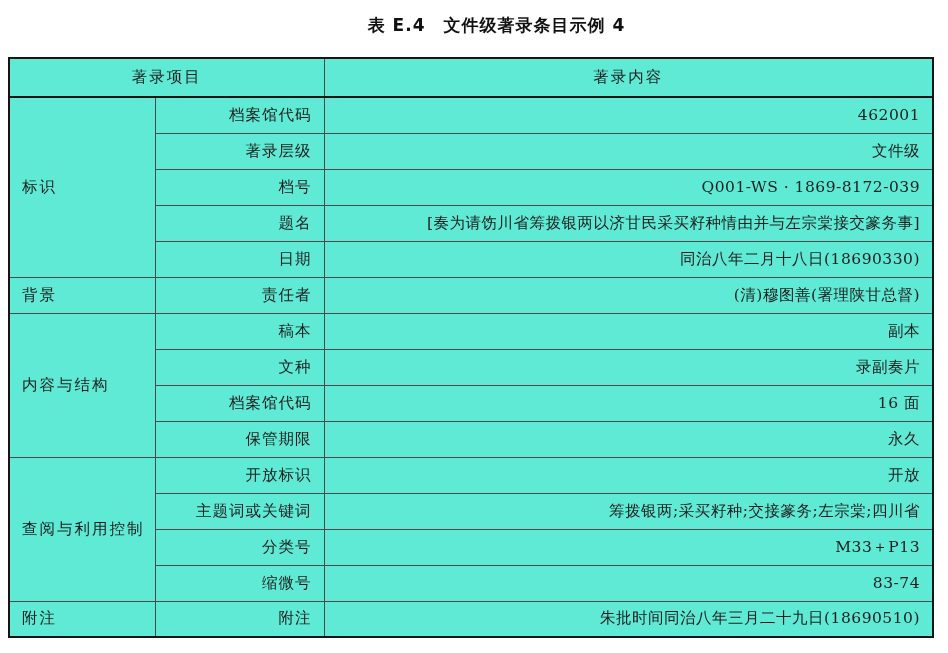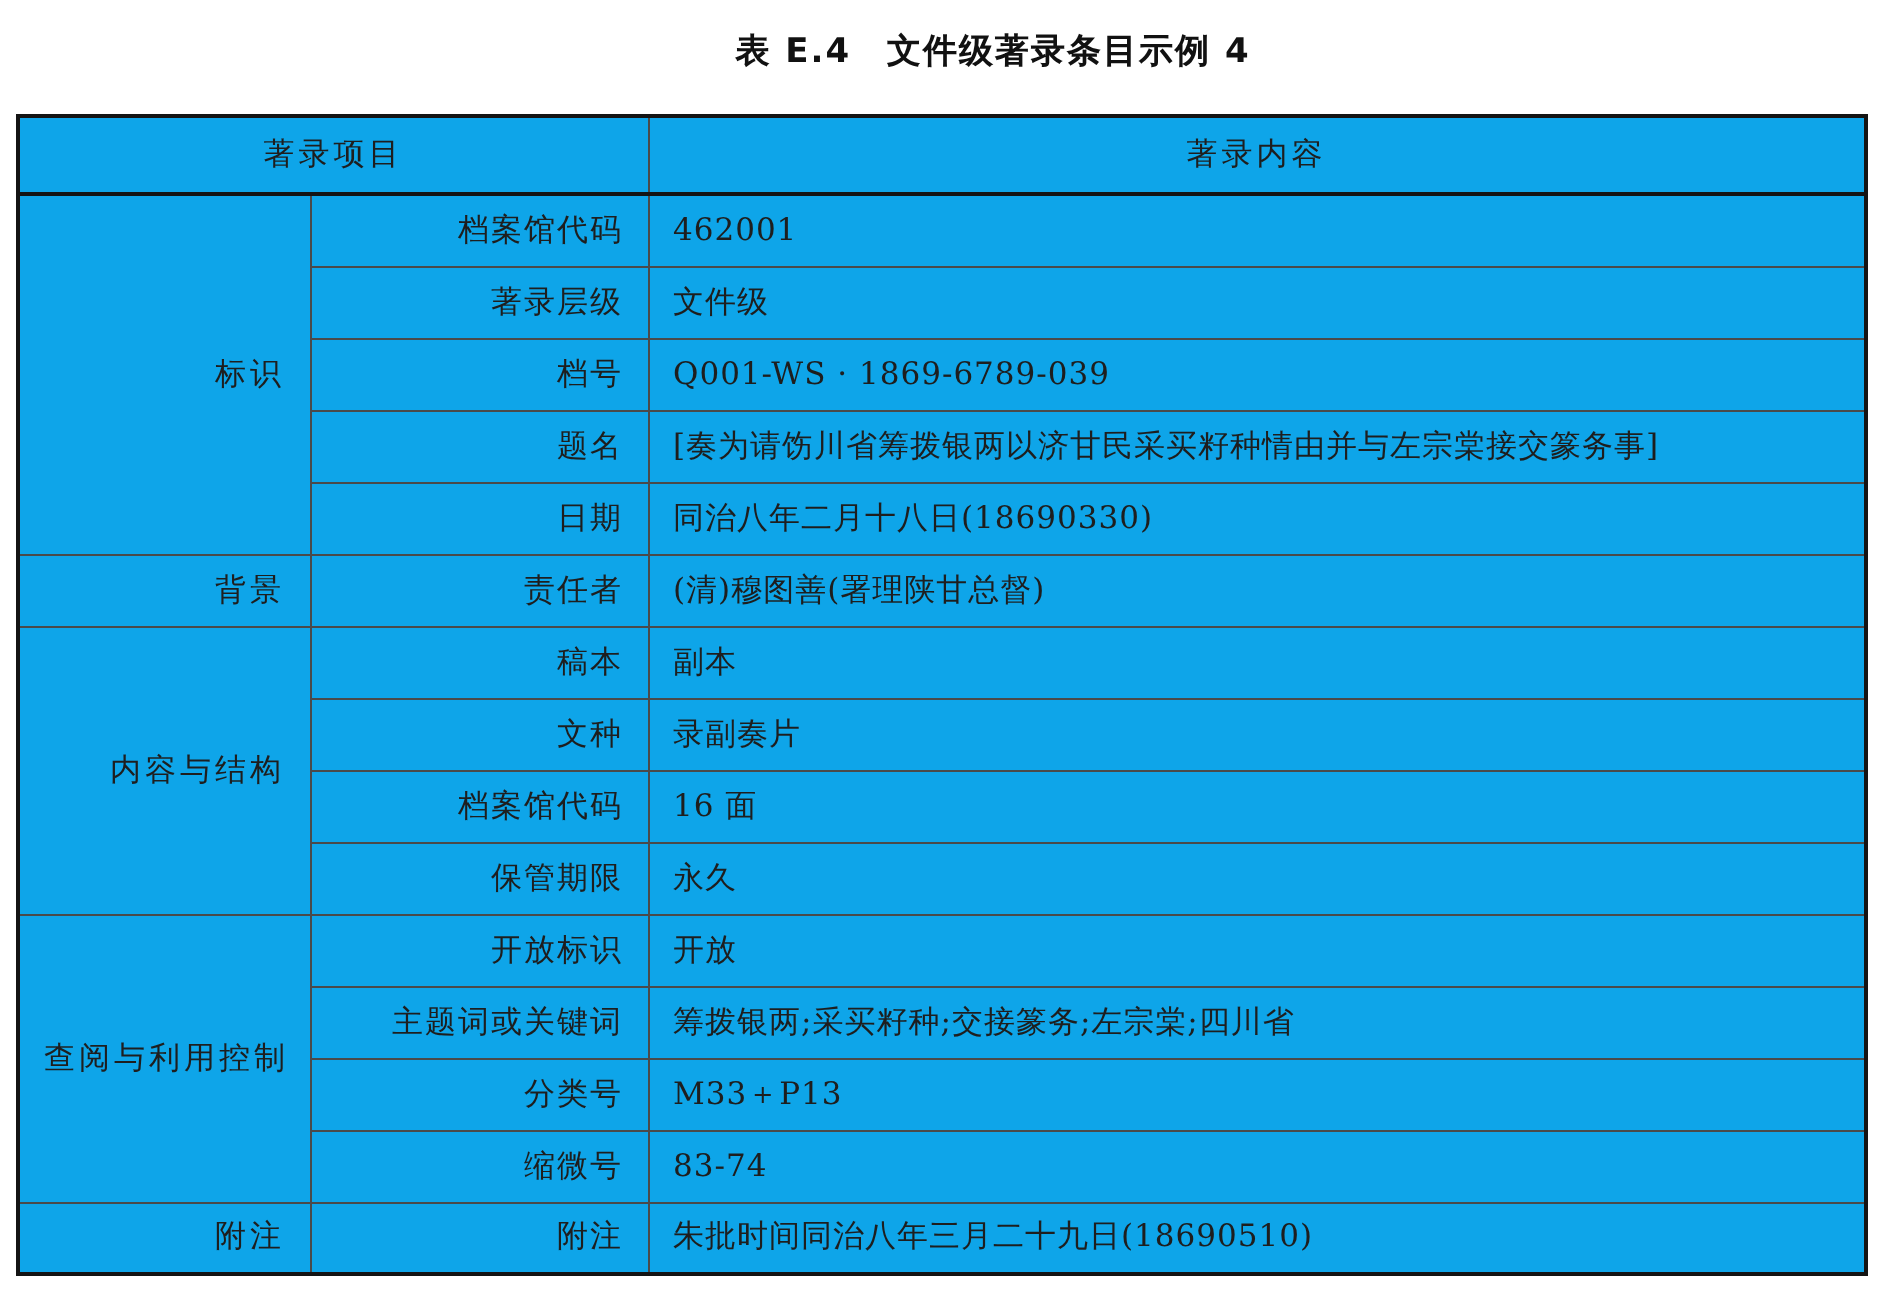--- a/index.html
+++ b/index.html
@@ -34,45 +34,45 @@
     top: 57px;
     width: 924px;
     border-collapse: collapse;
     table-layout: fixed;
     font-size: 15.5px;
   }
   table.record td, table.record th {
     border: 1px solid #4a4a4a;
     padding: 0 12px;
     font-weight: normal;
-    background: #0ea5e9;
+    background: #5eead4;
     overflow: hidden;
     white-space: nowrap;
   }
   table.record {
     border: 2px solid #141414;
   }
   tr.header-row th {
     height: 39px;
     text-align: center;
     border-bottom: 2px solid #141414;
     letter-spacing: 2px;
   }
   tr.data-row td { height: 36px; }
   td.group-cell {
-    text-align: right;
+    text-align: left;
     vertical-align: middle;
     letter-spacing: 2px;
   }
   td.label-cell {
     text-align: right;
     letter-spacing: 1px;
   }
   td.value-cell {
-    text-align: left;
+    text-align: right;
     letter-spacing: 0.5px;
   }
 </style>
 </head>
 <body>
 
 <div class="page">
 
   <div class="caption">表 E.4　文件级著录条目示例 4</div>
 
@@ -92,21 +92,21 @@
         <td class="group-cell" rowspan="5">标识</td>
         <td class="label-cell">档案馆代码</td>
         <td class="value-cell">462001</td>
       </tr>
       <tr class="data-row">
         <td class="label-cell">著录层级</td>
         <td class="value-cell">文件级</td>
       </tr>
       <tr class="data-row">
         <td class="label-cell">档号</td>
-        <td class="value-cell">Q001-WS · 1869-6789-039</td>
+        <td class="value-cell">Q001-WS · 1869-8172-039</td>
       </tr>
       <tr class="data-row">
         <td class="label-cell">题名</td>
         <td class="value-cell">[奏为请饬川省筹拨银两以济甘民采买籽种情由并与左宗棠接交篆务事]</td>
       </tr>
       <tr class="data-row">
         <td class="label-cell">日期</td>
         <td class="value-cell">同治八年二月十八日(18690330)</td>
       </tr>
 

